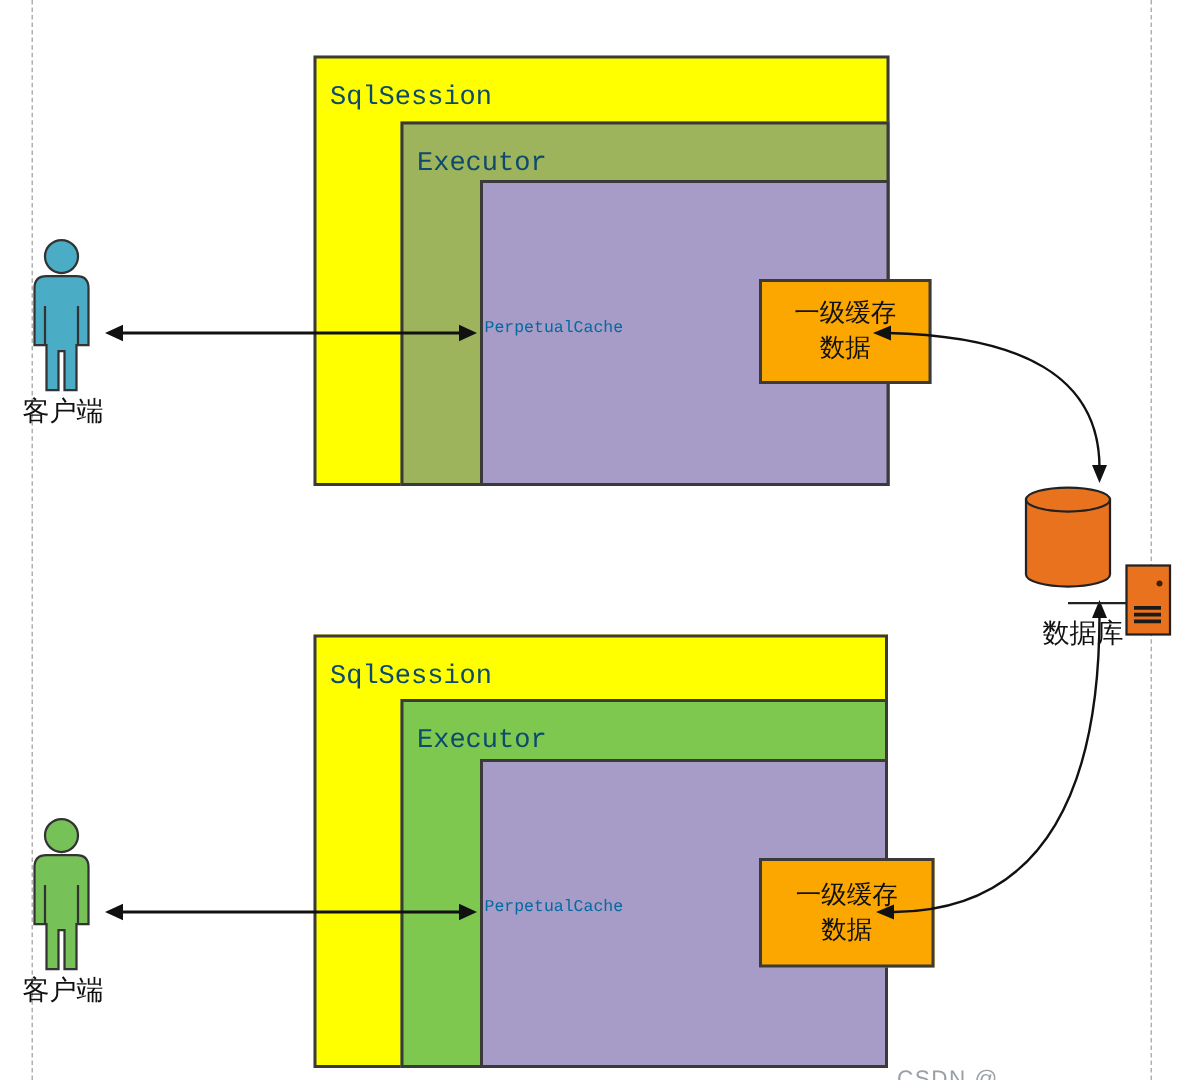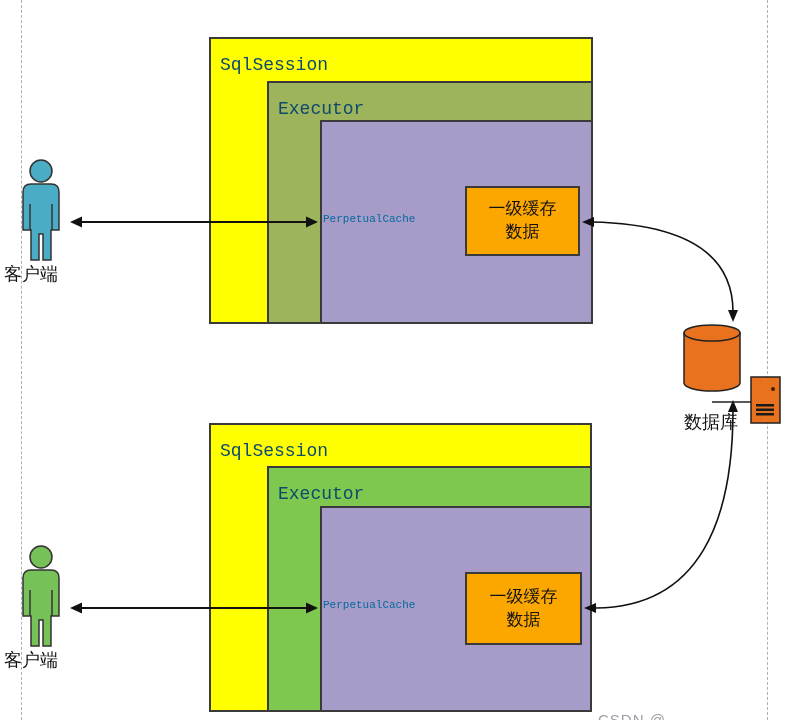--- a/index.html
+++ b/index.html
@@ -14,27 +14,27 @@
     font-family:"Liberation Mono","DejaVu Sans Mono",monospace;
     font-size:18px;letter-spacing:0px;color:#0c4a6e;white-space:nowrap;margin-top:12px;
   }
   .sql{background:var(--yellow);}
   .exec1{background:var(--olive);}
   .exec2{background:var(--green);}
   .purple{background:var(--purple);}
   .cachebox{
     position:absolute;box-sizing:border-box;border:2px solid var(--border);
     background:var(--cache_orange);display:flex;align-items:center;justify-content:center;
-    text-align:center;font-size:17px;line-height:1.35;white-space:pre-line;color:#111;
+    text-align:center;font-size:17px;line-height:1.35;white-space:pre-line;color:#111;margin-left:41px;
   }
   .pc-label{
     position:absolute;font-family:Liberation Mono, monospace;
     font-size:11px;color:#0369a1;white-space:nowrap;
   }
-  .cn-label{position:absolute;font-size:18px;color:#111;white-space:nowrap;}
+  .cn-label{position:absolute;font-size:18px;color:#111;text-align:center;white-space:nowrap;}
   #overlay{position:absolute;left:0;top:0;pointer-events:none;}
   #watermark{
     position:absolute;left:598px;top:711px;width:200px;
     font-size:15px;color:var(--watermark);white-space:nowrap;letter-spacing:1px;
   }
 </style>
 </head>
 <body>
 
 <div id="canvas">

